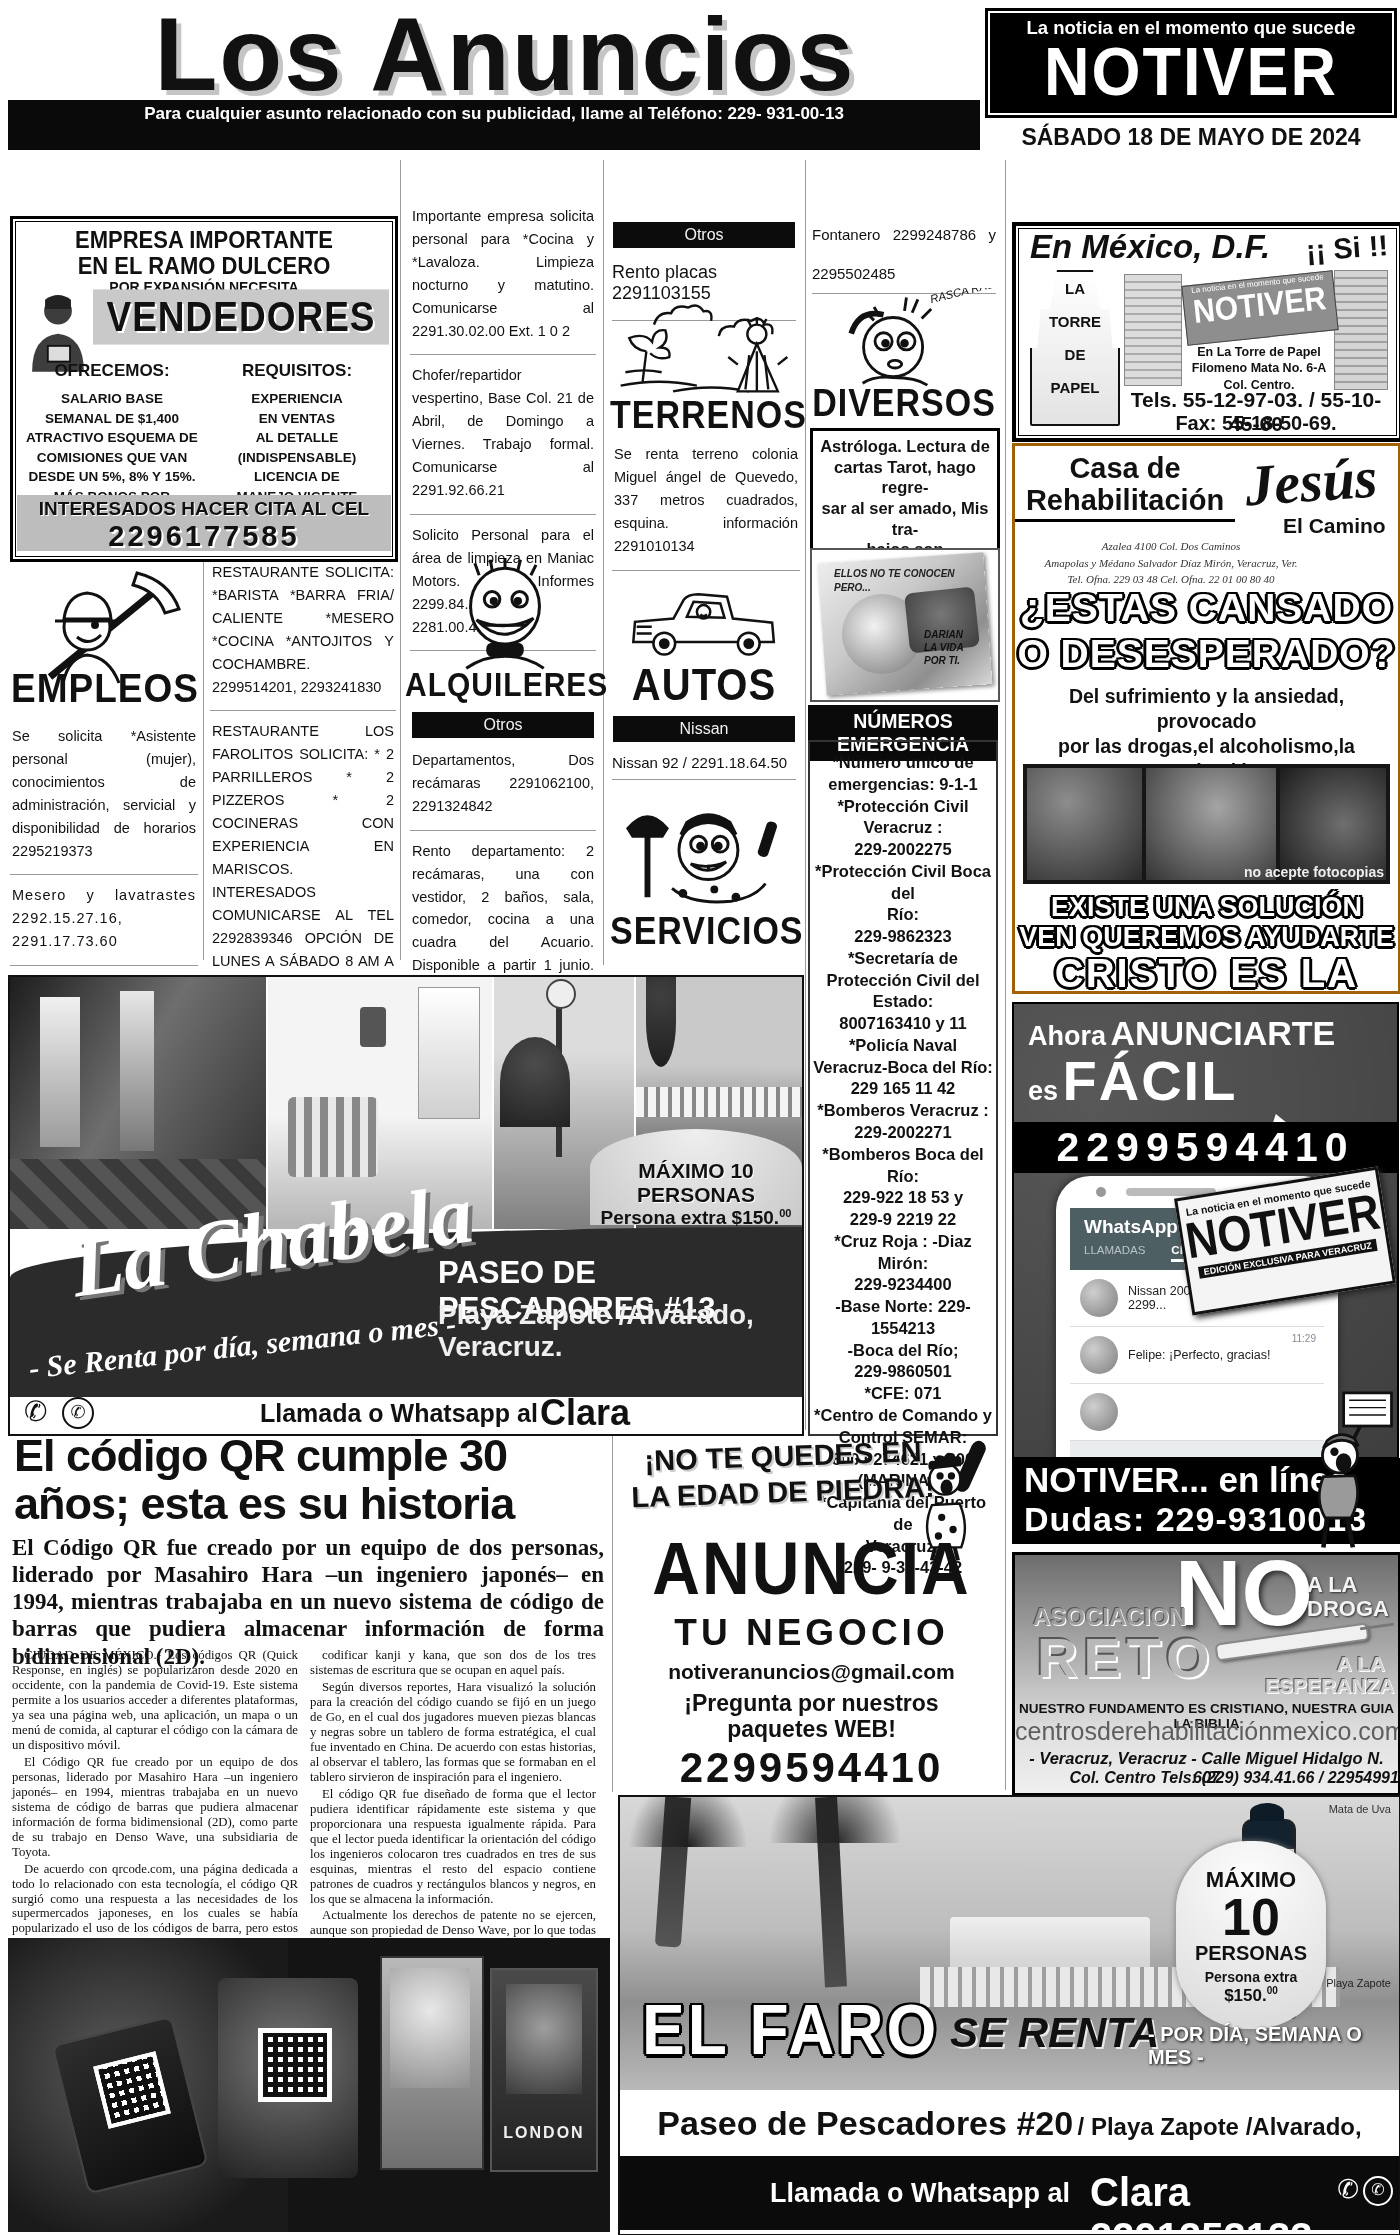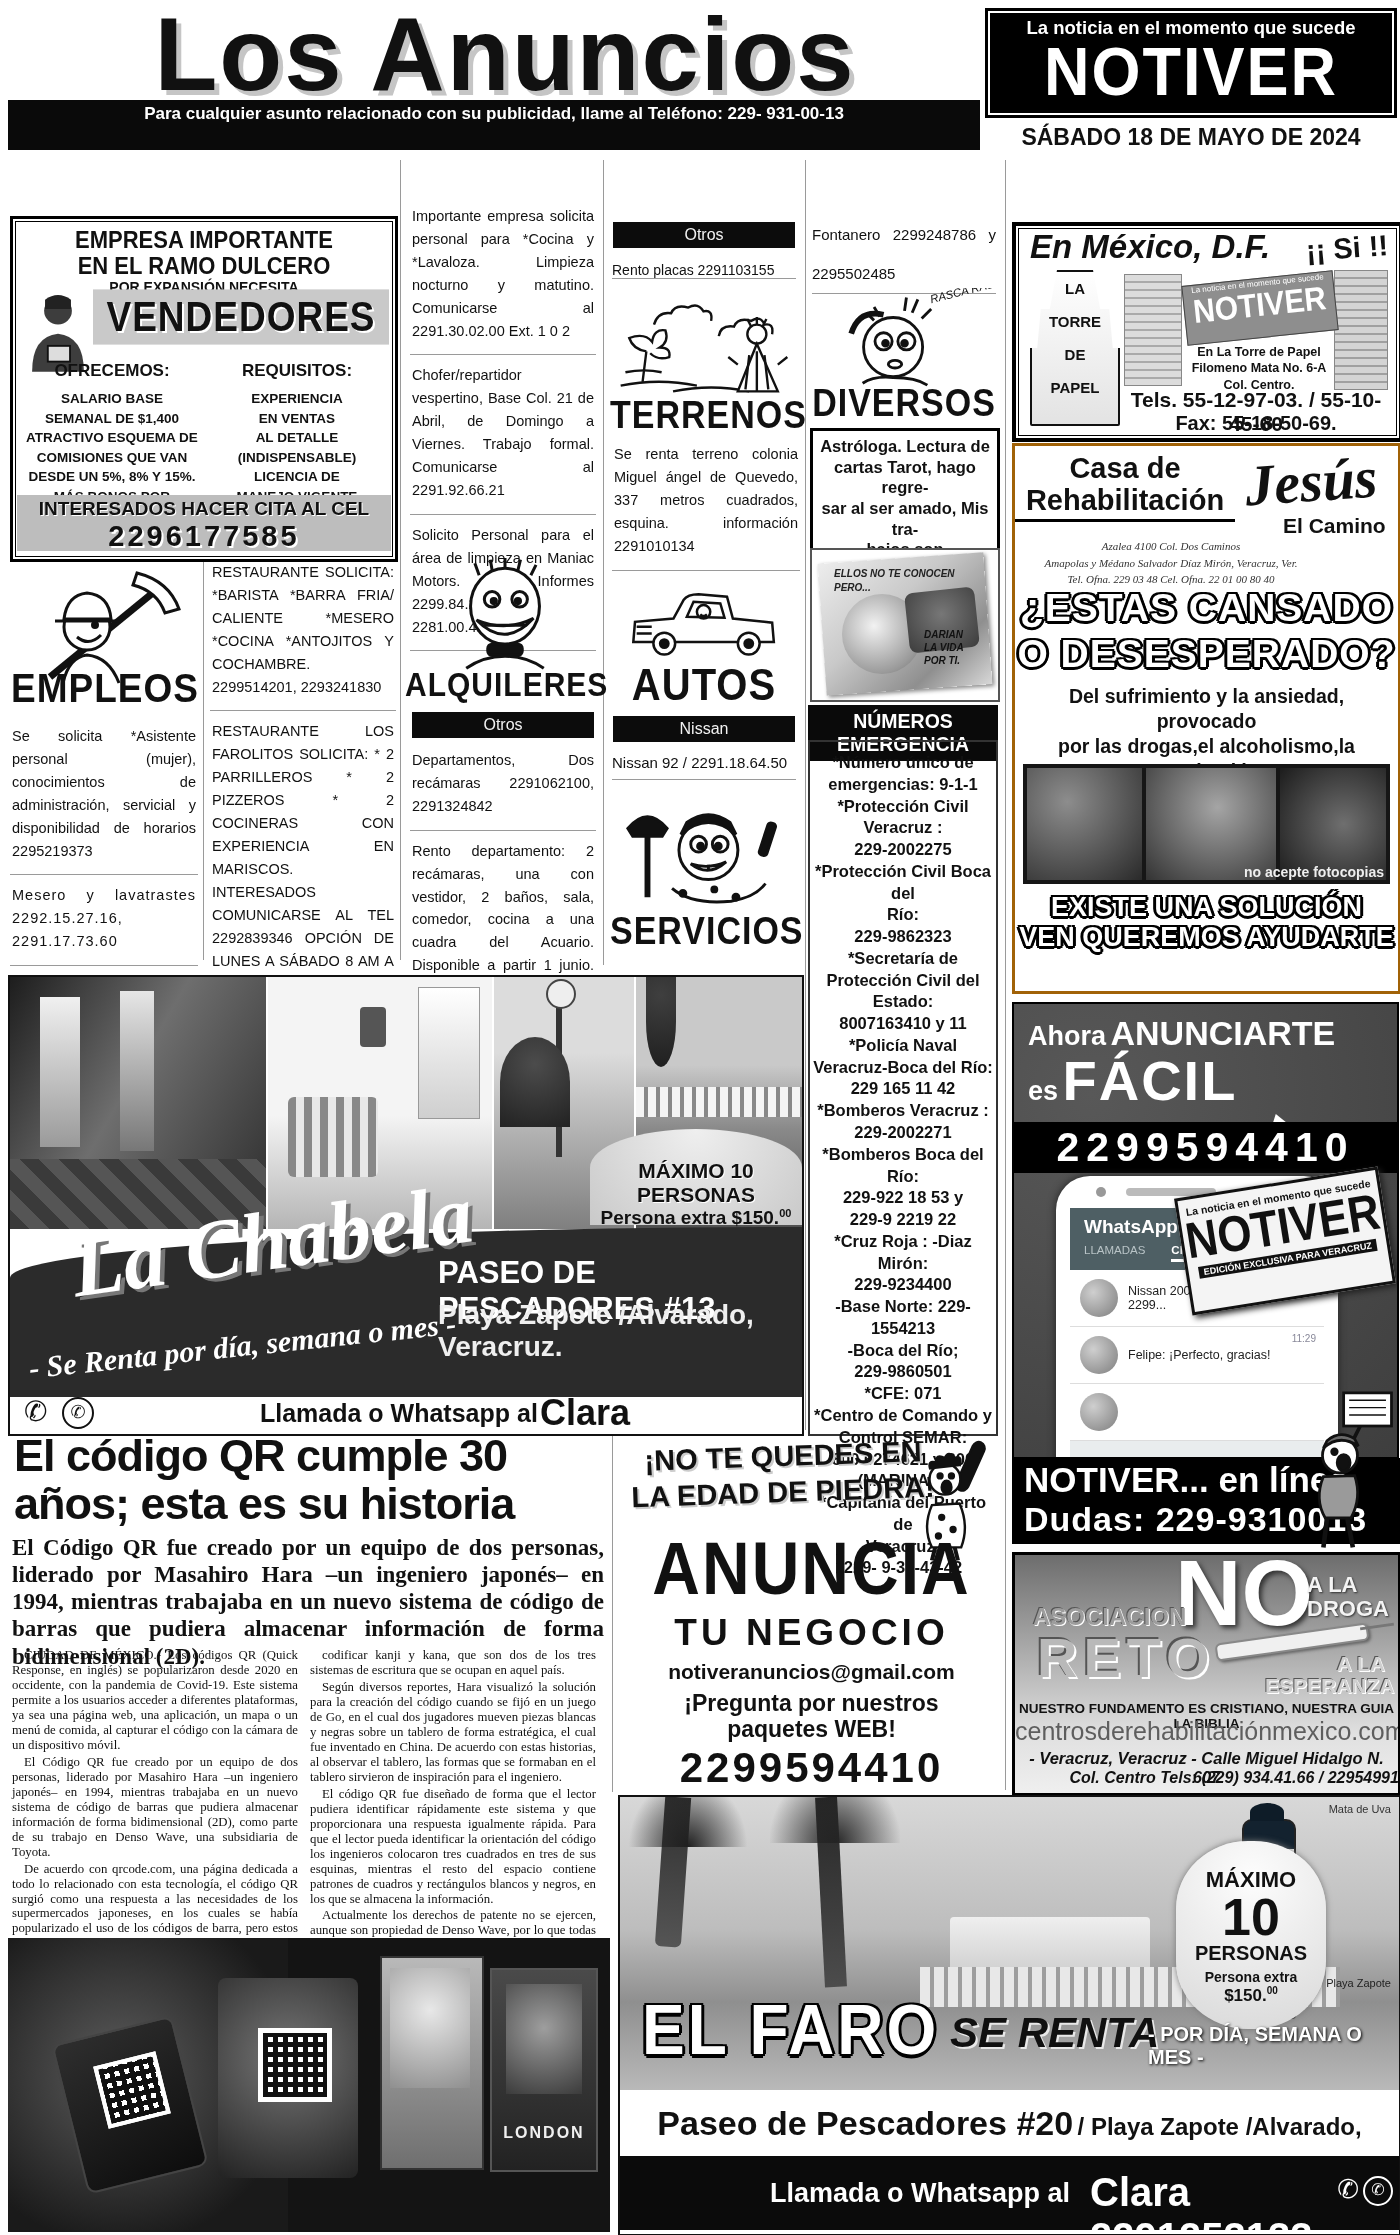--- a/index.html
+++ b/index.html
@@ -124,21 +124,21 @@
     </svg>
   </div>
   <div class="abs sec-title" style="left:405px;top:668px;width:196px;font-size:30px;">ALQUILERES</div>
   <div class="abs tabbar" style="left:412px;top:712px;width:182px;">Otros</div>
   <div class="abs" style="left:410px;top:740px;width:186px;">
     <div class="ad">Departamentos, Dos recámaras 2291062100, 2291324842</div>
     <div class="ad">Rento departamento: 2 recámaras, una con vestidor, 2 baños, sala, comedor, cocina a una cuadra del Acuario. Disponible a partir 1 junio. Info. 5562120448</div>
   </div>
 
   <div class="abs tabbar" style="left:613px;top:222px;width:182px;">Otros</div>
-  <div class="abs" style="left:612px;top:262px;width:184px;font-size:14px;border-bottom:1px solid #9a9a9a;padding-bottom:0;">Rento placas 2291103155</div>
+  <div class="abs" style="left:612px;top:262px;width:184px;font-size:18px;border-bottom:1px solid #9a9a9a;padding-bottom:16px;">Rento placas 2291103155</div>
   <div class="abs" style="left:612px;top:298px;">
     <svg width="184" height="100" viewBox="0 0 185 105" stroke="#111" fill="none" stroke-width="2.5">
       <path d="M40 28 Q44 14 58 16 Q62 6 76 10 Q86 4 92 14 Q102 12 100 24"></path>
       <path d="M108 40 Q110 28 124 30 Q128 20 142 24 Q152 18 156 28 Q166 26 164 38"></path>
       <path d="M28 88 L32 56 M32 56 Q18 54 14 42 Q30 36 38 46 Q40 32 52 34 Q56 46 46 52 Q58 52 56 62 Q44 66 36 58"></path>
       <path d="M5 92 Q45 84 85 92 M60 98 Q100 90 140 98 M10 78 Q30 74 48 78"></path>
       <circle cx="148" cy="38" r="10"></circle>
       <path d="M142 30 L138 22 M148 28 L148 20 M154 30 L158 22"></path>
       <path d="M148 48 L128 98 L170 98 Z" fill="#fff"></path>
       <path d="M140 60 L136 96 M148 56 L148 98 M156 60 L160 96"></path>
@@ -284,20 +284,21 @@
 por las drogas,el alcoholismo,la prostitución,
 la desintegración familiar,las pandillas,etc.</div>
     <div class="abs" style="left:8px;top:318px;width:367px;height:120px;background:#161616;">
       <div class="abs" style="left:4px;top:4px;width:115px;height:112px;background:radial-gradient(circle at 35% 30%,#8d8d8d,#2a2a2a);"></div>
       <div class="abs" style="left:123px;top:4px;width:130px;height:112px;background:radial-gradient(circle at 55% 35%,#a5a5a5,#333);"></div>
       <div class="abs" style="left:257px;top:4px;width:106px;height:112px;background:radial-gradient(circle at 60% 50%,#6f6f6f,#1c1c1c);"></div>
       <div class="abs b" style="right:6px;bottom:4px;color:#eee;font-size:14px;">no acepte fotocopias</div>
     </div>
     <div class="abs outl x ctr" style="left:0;top:446px;width:383px;font-size:27px;">EXISTE UNA SOLUCIÓN</div>
     <div class="abs outl x ctr" style="left:0;top:476px;width:383px;font-size:27px;">VEN QUEREMOS AYUDARTE</div>
+    <div class="abs outl x ctr" style="left:0;top:505px;width:383px;font-size:40px;letter-spacing:2px;">CRISTO ES LA</div>
     <div class="abs outl x ctr" style="left:0;top:505px;width:383px;font-size:40px;letter-spacing:2px;top:545px;">RESPUESTA</div>
   </div>
 
   <div class="abs" style="left:1012px;top:1002px;width:383px;height:453px;background:radial-gradient(circle at 20% 20%,#585858,#3e3e3e);border:2px solid #000;overflow:hidden;">
     <div class="abs" style="left:14px;top:10px;color:#fff;">
       <span class="b" style="font-size:27px;">Ahora</span>
       <span class="x" style="font-size:34px;">ANUNCIARTE</span>
     </div>
     <div class="abs" style="left:14px;top:44px;color:#fff;">
       <span class="b" style="font-size:27px;">es</span>

